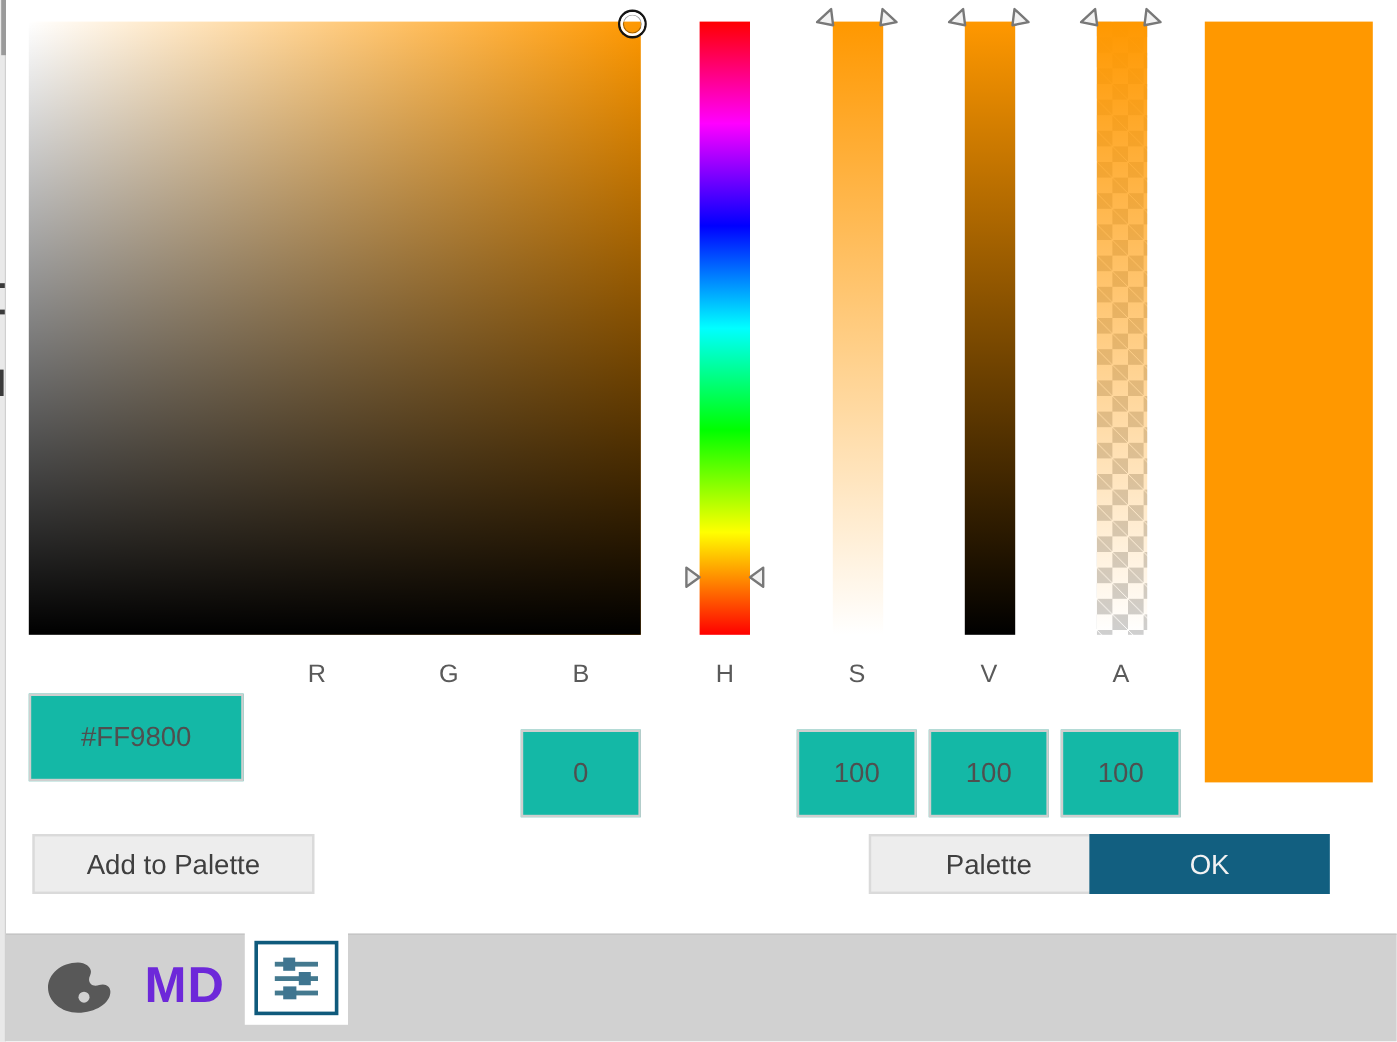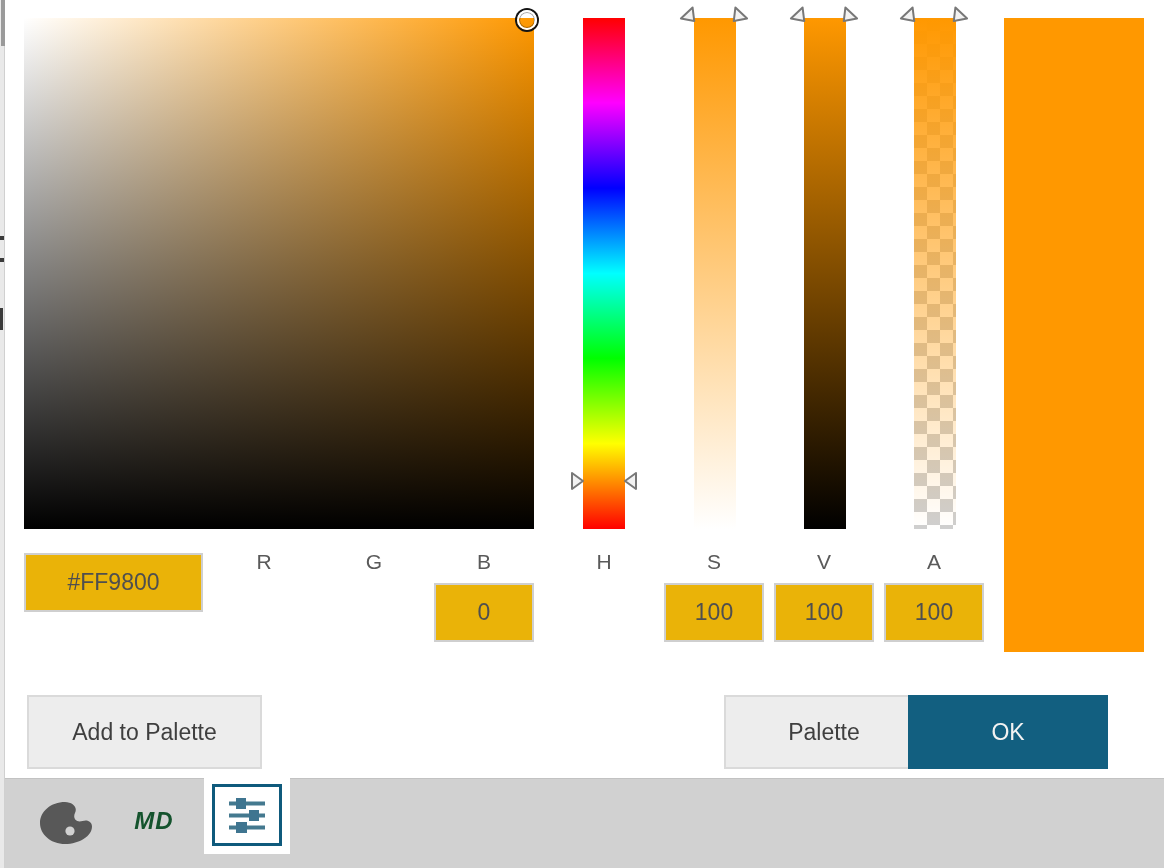--- a/index.html
+++ b/index.html
@@ -46,48 +46,48 @@
   .handle { position:absolute; width:15px; height:20px; z-index:6; }
   .rot-l { transform:rotate(47deg); }
   .rot-r { transform:rotate(-47deg); }
 
   
   .preview { position:absolute; left:1004px; top:18px; width:140px; height:634px; background:#ff9800; }
 
   
   .field { position:absolute; top:548px; text-align:center; }
   .field .flabel { display:block; font-size:21px; color:#5a5a5a; height:30px; line-height:28px; }
-  .field input { margin-top:5px; width:100%; height:59px; border:2px solid #cfcfcf;
-    background:#eab308; font-family:"Liberation Sans", sans-serif; font-size:23px;
+  .field input { margin-top:30px; width:100%; height:73px; border:2px solid #cfcfcf;
+    background:#14b8a6; font-family:"Liberation Sans", sans-serif; font-size:23px;
     color:#4f4f4f; text-align:center; outline:none; }
   .f-hex { left:24px;  width:179px; }
   .f-r   { left:214px; width:100px; }
   .f-g   { left:324px; width:100px; }
   .f-b   { left:434px; width:100px; }
   .f-h   { left:554px; width:100px; }
   .f-s   { left:664px; width:100px; }
   .f-v   { left:774px; width:100px; }
   .f-a   { left:884px; width:100px; }
 
   
-  .btn { position:absolute; top:695px; height:74px; border:2px solid #dadada;
+  .btn { position:absolute; top:695px; height:50px; border:2px solid #dadada;
     background:#ededed; color:#3f3f3f; font-family:"Liberation Sans", sans-serif;
     font-size:23px; cursor:pointer; }
   .btn-add    { left:27px;  width:235px; }
   .btn-cancel { left:724px; width:200px; }
   .btn-ok     { left:908px; width:200px; background:#125f80; border-color:#125f80; color:#f2f2f2; }
 
   
   .footer { position:absolute; left:0; top:778px; width:1164px; height:90px;
     background:#d1d1d1; border-top:1px solid #c2c2c2; }
   .palette-tab { position:absolute; left:34px; top:14px; width:64px; height:60px;
     display:flex; align-items:center; justify-content:center; cursor:pointer; }
   .md-tab { position:absolute; left:116px; top:10px; width:76px; height:64px;
     display:flex; align-items:center; justify-content:center; cursor:pointer; }
-  .md-tab span { font-size:24px; font-weight:600; color:#14532d; letter-spacing:1px;font-style:italic; }
+  .md-tab span { font-size:42px; font-weight:600; color:#6d28d9; letter-spacing:1px; }
   .sliders-tab { position:absolute; left:204px; top:-3px; width:86px; height:78px;
     background:#ffffff; display:flex; align-items:center; justify-content:center; cursor:pointer; }
   .sliders-tab .tab-border { width:70px; height:62px; border:3px solid #0f5a7c; background:#fff;
     display:flex; align-items:center; justify-content:center; }
 </style>
 </head>
 <body>
 
 <div class="edge-strip">
   <div class="dark-top"></div>

